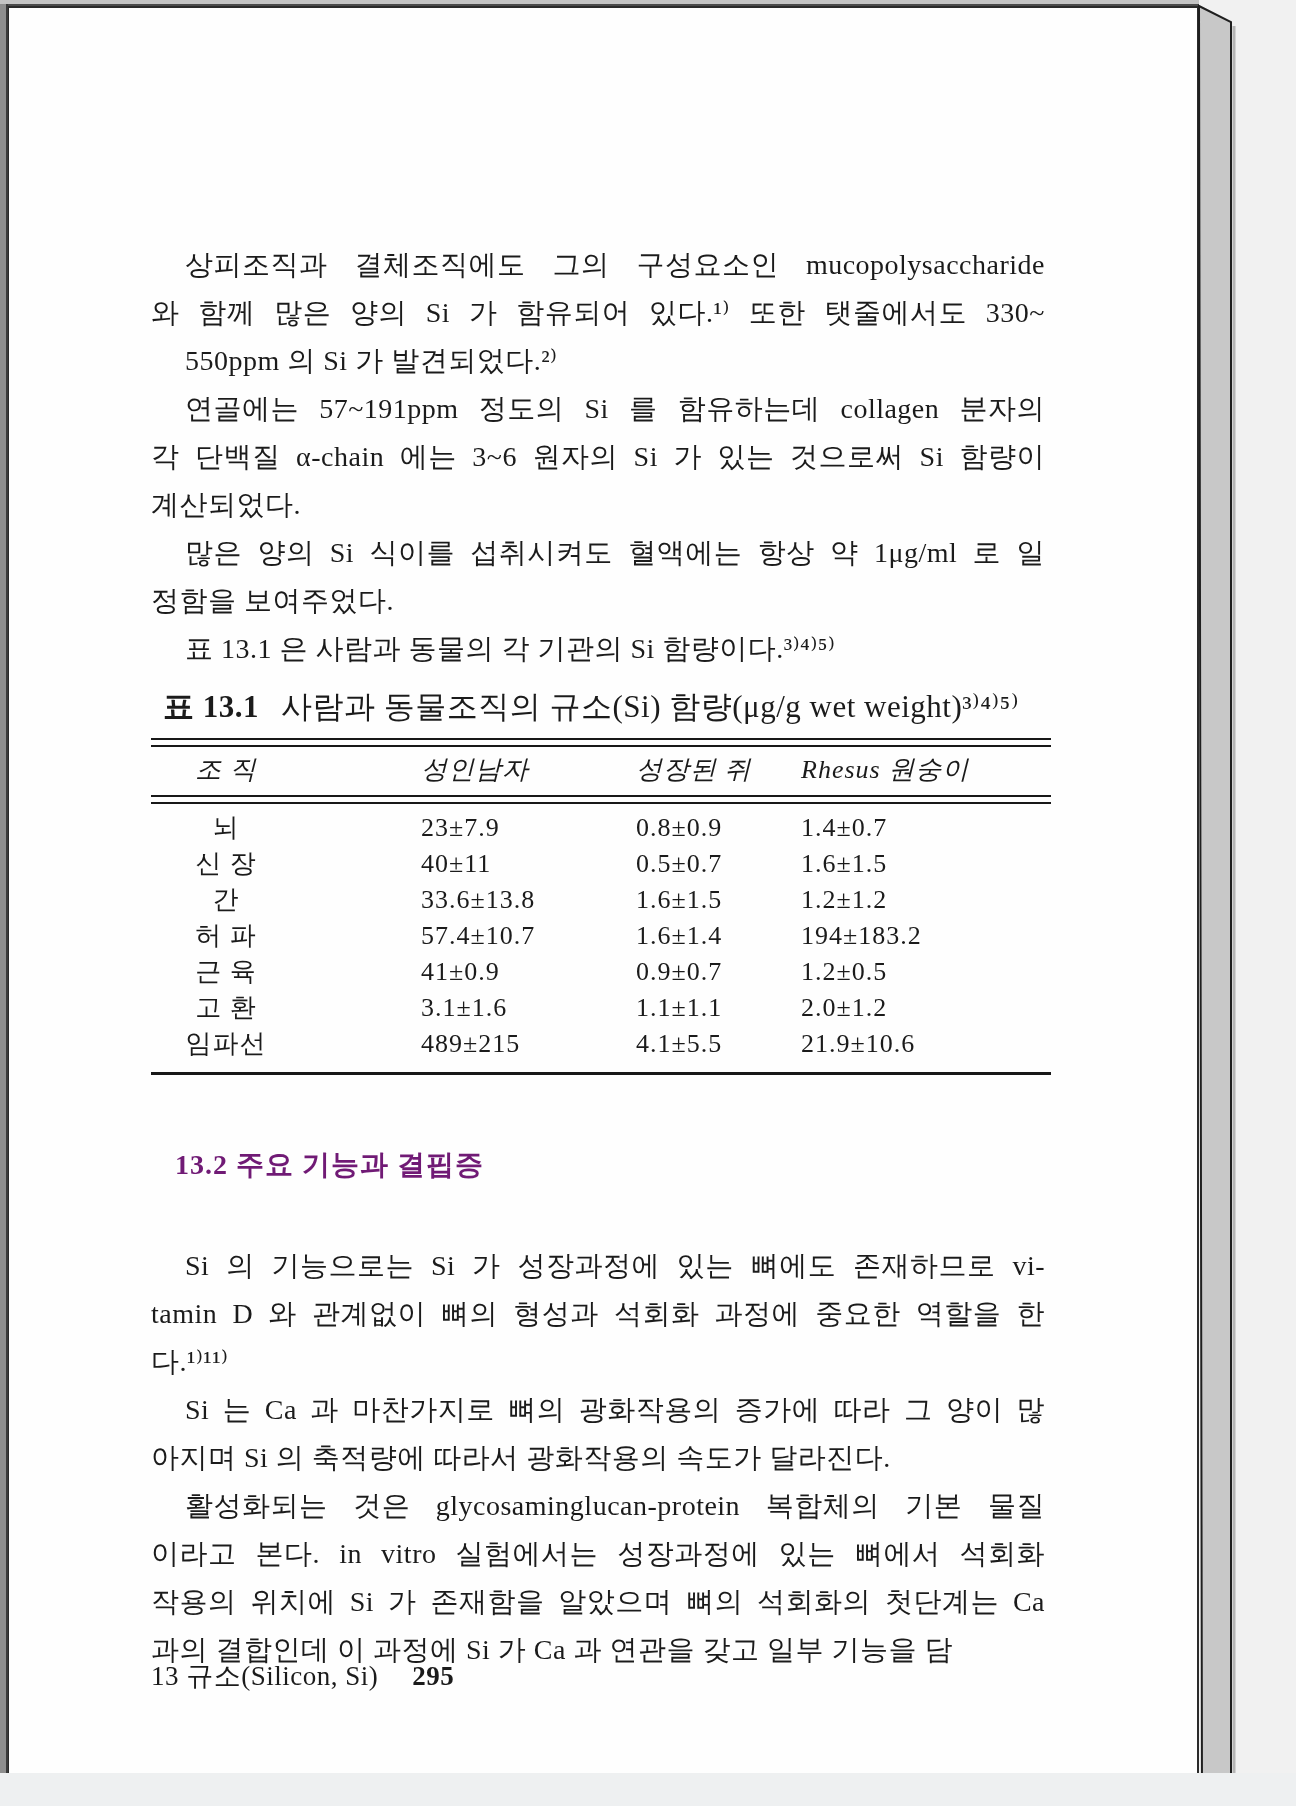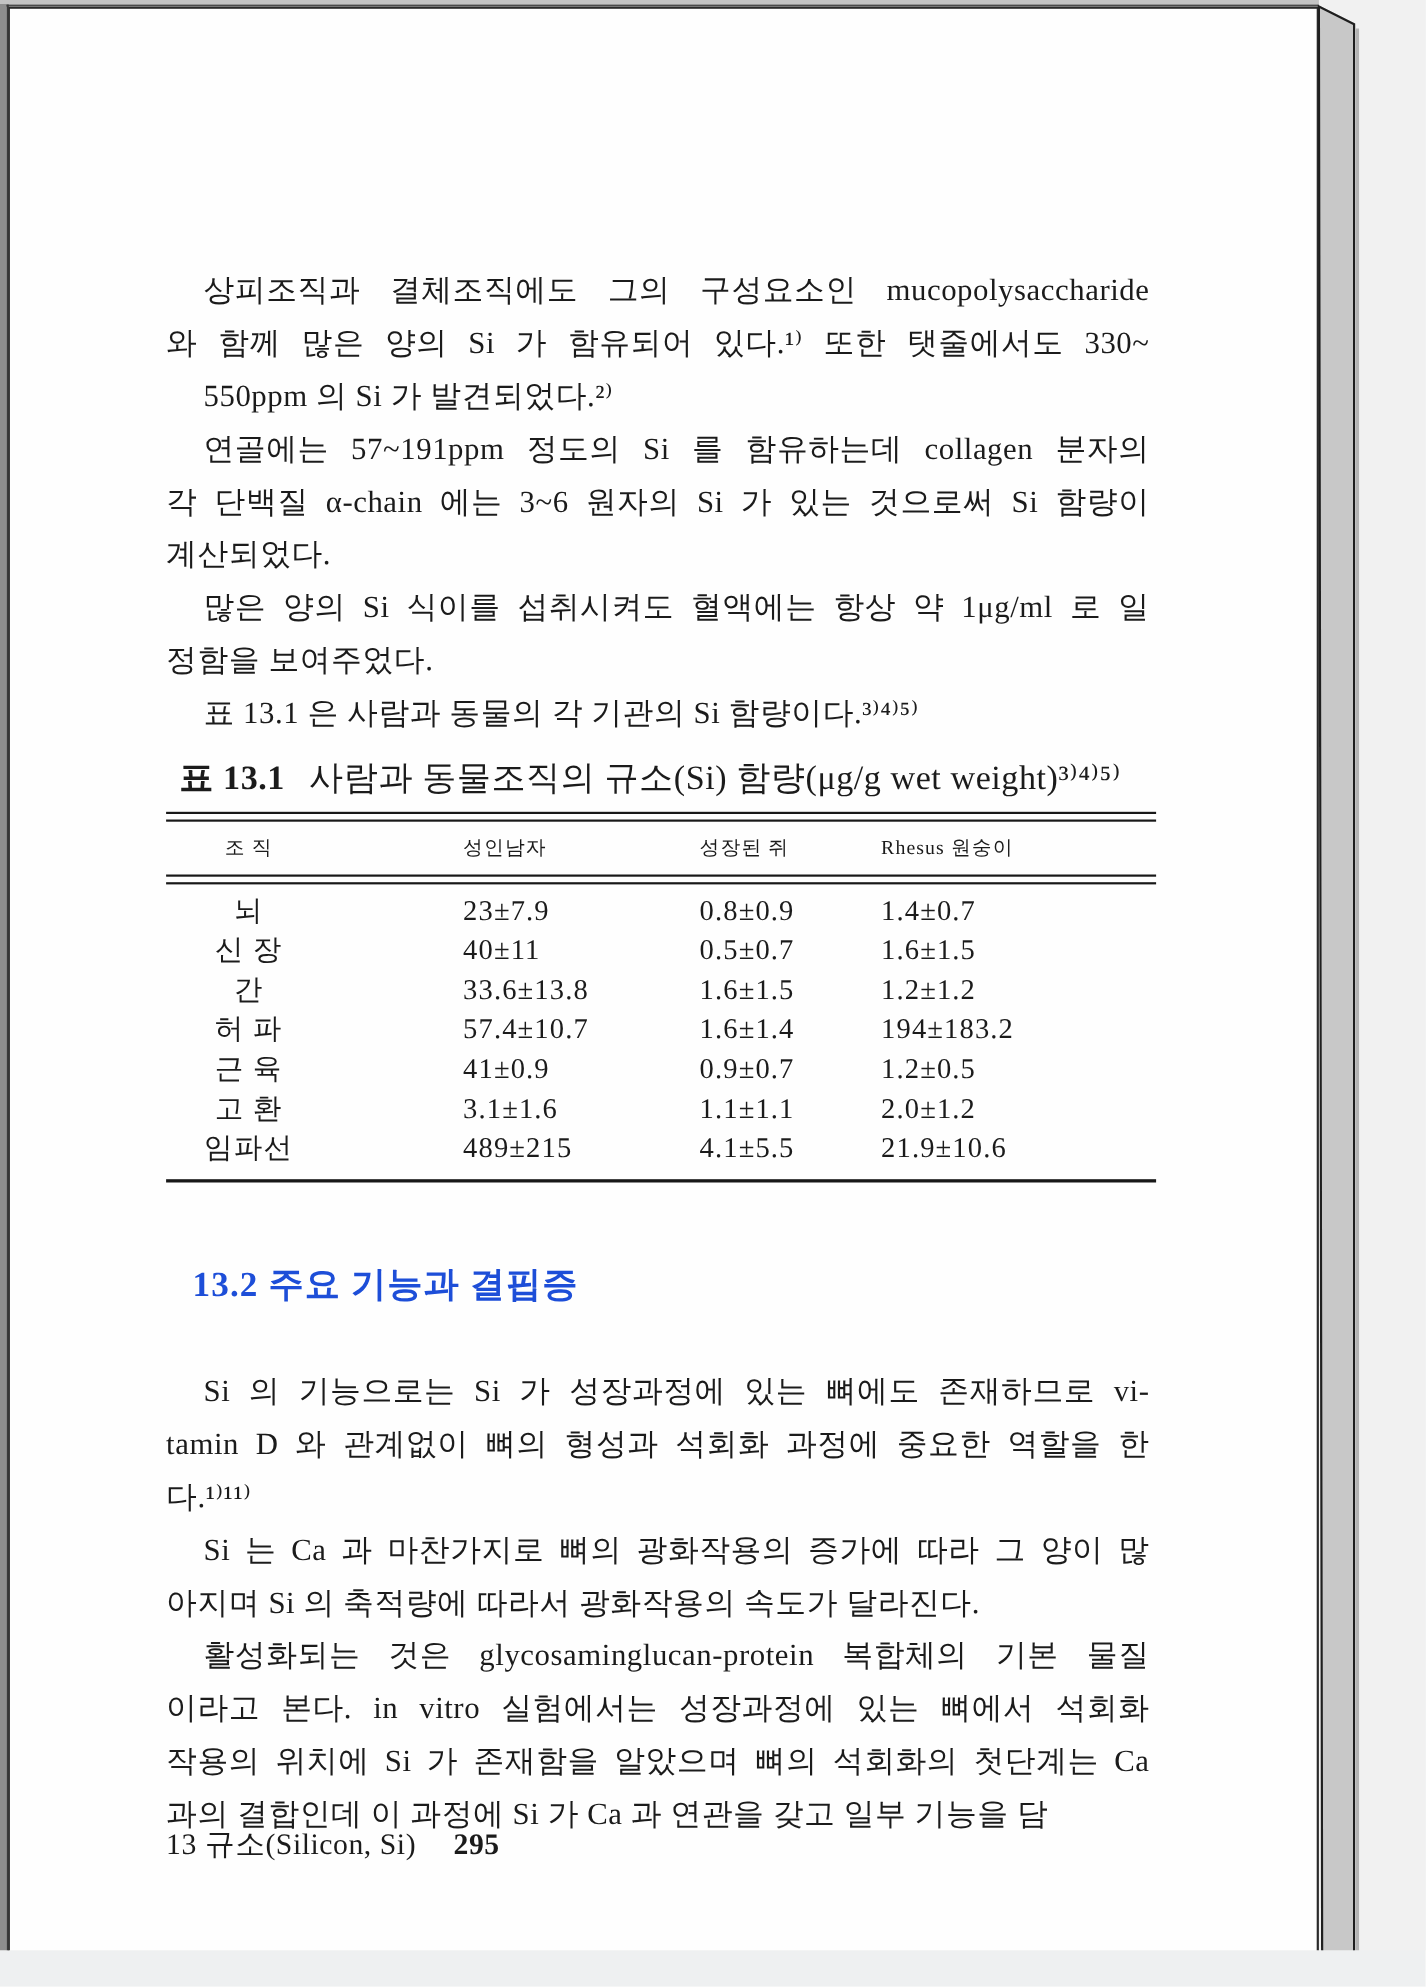--- a/index.html
+++ b/index.html
@@ -25,31 +25,31 @@
   .line.ind{padding-left:34px;}
   .line.j.ind{text-indent:34px;padding-left:0;}
 
   
   .tablewrap{position:absolute;left:142px;top:682px;width:900px;}
   .caption{font-size:31px;line-height:34px;padding-left:12px;letter-spacing:.5px;}
   .cap-label{font-weight:bold;margin-right:22px;}
   .rule-double{height:5px;border-top:2px solid #181818;border-bottom:2px solid #181818;margin-top:14px;}
   .rule-double.mid{margin-top:2px;}
   .thead,.trow{display:grid;grid-template-columns:270px 215px 165px 1fr;}
-  .thead .cell{height:46px;line-height:46px;font-size:18px;}
+  .thead .cell{height:46px;line-height:46px;font-size:26px;font-style:italic;}
   .trow .cell{height:36px;line-height:36px;font-size:26px;}
   .cell{letter-spacing:1px;white-space:nowrap;}
   .cell.c1{text-align:center;padding-right:120px;}
   .tbody{padding:6px 0 10px 0;}
   .rule-single{border-top:3px solid #181818;}
 
   
   .sec{
     position:absolute;left:166px;top:1138px;margin:0;
-    font-size:32px;font-weight:bold;letter-spacing:1px;color:#1d4ed8;
+    font-size:28px;font-weight:bold;letter-spacing:1px;color:#701a75;
   }
 
   
   .footer{
     position:absolute;left:142px;top:1650px;width:894px;
     text-align:left;padding-right:22px;box-sizing:border-box;
     font-size:27px;letter-spacing:.5px;
   }
   .pnum{margin-left:34px;font-weight:bold;}
 

